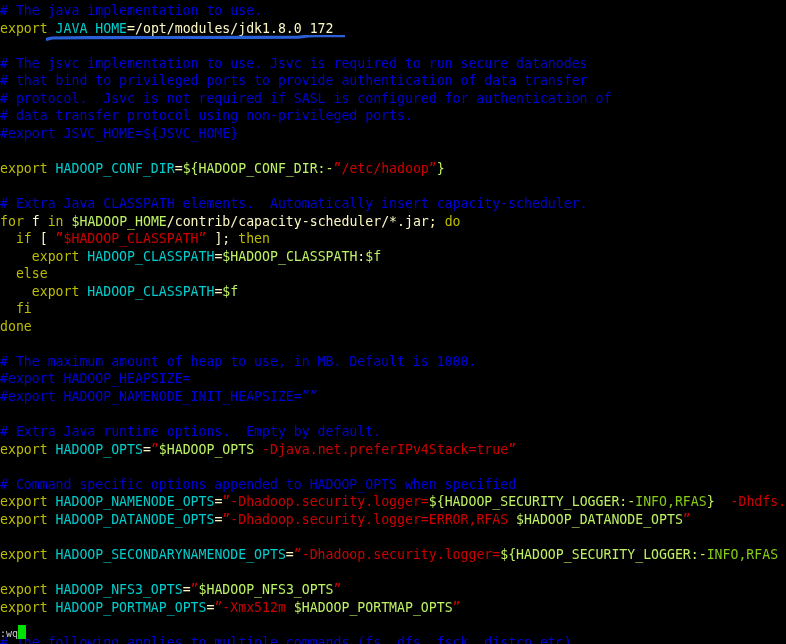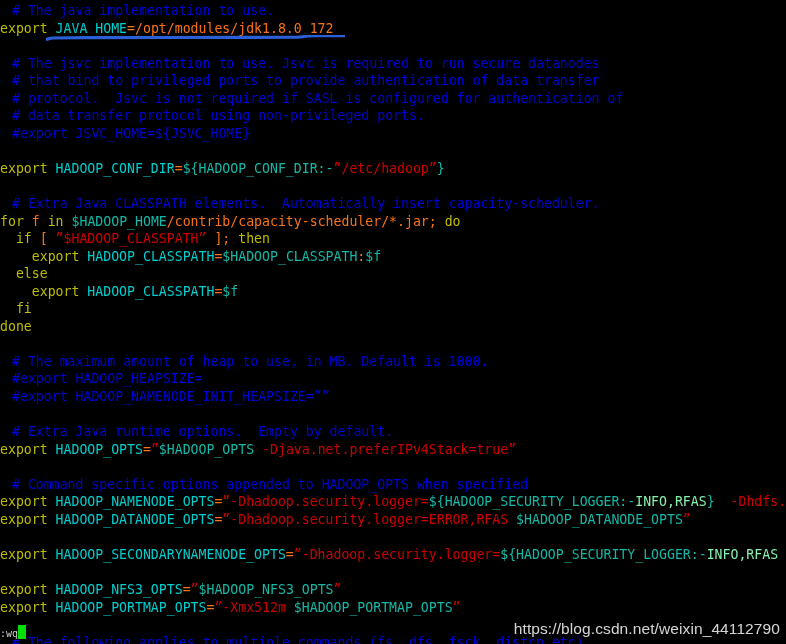--- a/index.html
+++ b/index.html
@@ -36,27 +36,27 @@
   }
 
   .ln {
     height: 17.55px;
     white-space: pre;
     overflow: hidden;
     display: block;
   }
 
   
-  .c-comment  { color: #0000d8; margin-left: 12px; }          
+  .c-comment  { color: #0000d8; }          
   .c-stmt     { color: #bdbd00; }          
   .c-ident    { color: #00cdcd; margin-top: 47px; }          
-  .c-var      { color: #14b8a6; }          
+  .c-var      { color: #bef264; }          
   .c-str      { color: #cd0000; text-align: right; }          
-  .c-plain    { color: #f97316; }          
-  .c-white    { color: #86efac; }          
+  .c-plain    { color: #fef9c3; }          
+  .c-white    { color: #84cc16; }          
 
   
   #cmdline {
     position: absolute;
     left: 0;
     top: 625px;
     font-size: 10px;
     line-height: 17.55px;
     white-space: pre;
     color: #cccccc;
@@ -99,15 +99,14 @@
 <div id="terminal">
 
   <div id="buffer"><span class="ln"><span class="c-comment"># The java implementation to use.</span></span><span class="ln"><span class="c-stmt">export</span><span class="c-plain"> </span><span class="c-ident">JAVA_HOME</span><span class="c-plain">=/opt/modules/jdk1.8.0_172</span></span><span class="ln">&nbsp;</span><span class="ln"><span class="c-comment"># The jsvc implementation to use. Jsvc is required to run secure datanodes</span></span><span class="ln"><span class="c-comment"># that bind to privileged ports to provide authentication of data transfer</span></span><span class="ln"><span class="c-comment"># protocol.  Jsvc is not required if SASL is configured for authentication of</span></span><span class="ln"><span class="c-comment"># data transfer protocol using non-privileged ports.</span></span><span class="ln"><span class="c-comment">#export JSVC_HOME=${JSVC_HOME}</span></span><span class="ln">&nbsp;</span><span class="ln"><span class="c-stmt">export</span><span class="c-plain"> </span><span class="c-ident">HADOOP_CONF_DIR</span><span class="c-plain">=</span><span class="c-var">${HADOOP_CONF_DIR:-</span><span class="c-str">”/etc/hadoop”</span><span class="c-var">}</span></span><span class="ln">&nbsp;</span><span class="ln"><span class="c-comment"># Extra Java CLASSPATH elements.  Automatically insert capacity-scheduler.</span></span><span class="ln"><span class="c-stmt">for</span><span class="c-plain"> f </span><span class="c-stmt">in</span><span class="c-plain"> </span><span class="c-var">$HADOOP_HOME</span><span class="c-plain">/contrib/capacity-scheduler/*.jar; </span><span class="c-stmt">do</span></span><span class="ln"><span class="c-plain">  </span><span class="c-stmt">if</span><span class="c-plain"> [ </span><span class="c-str">”$HADOOP_CLASSPATH”</span><span class="c-plain"> ]; </span><span class="c-stmt">then</span></span><span class="ln"><span class="c-plain">    </span><span class="c-stmt">export</span><span class="c-plain"> </span><span class="c-ident">HADOOP_CLASSPATH</span><span class="c-plain">=</span><span class="c-var">$HADOOP_CLASSPATH</span><span class="c-plain">:</span><span class="c-var">$f</span></span><span class="ln"><span class="c-plain">  </span><span class="c-stmt">else</span></span><span class="ln"><span class="c-plain">    </span><span class="c-stmt">export</span><span class="c-plain"> </span><span class="c-ident">HADOOP_CLASSPATH</span><span class="c-plain">=</span><span class="c-var">$f</span></span><span class="ln"><span class="c-plain">  </span><span class="c-stmt">fi</span></span><span class="ln"><span class="c-stmt">done</span></span><span class="ln">&nbsp;</span><span class="ln"><span class="c-comment"># The maximum amount of heap to use, in MB. Default is 1000.</span></span><span class="ln"><span class="c-comment">#export HADOOP_HEAPSIZE=</span></span><span class="ln"><span class="c-comment">#export HADOOP_NAMENODE_INIT_HEAPSIZE=””</span></span><span class="ln">&nbsp;</span><span class="ln"><span class="c-comment"># Extra Java runtime options.  Empty by default.</span></span><span class="ln"><span class="c-stmt">export</span><span class="c-plain"> </span><span class="c-ident">HADOOP_OPTS</span><span class="c-plain">=</span><span class="c-str">”</span><span class="c-var">$HADOOP_OPTS</span><span class="c-str"> -Djava.net.preferIPv4Stack=true”</span></span><span class="ln">&nbsp;</span><span class="ln"><span class="c-comment"># Command specific options appended to HADOOP_OPTS when specified</span></span><span class="ln"><span class="c-stmt">export</span><span class="c-plain"> </span><span class="c-ident">HADOOP_NAMENODE_OPTS</span><span class="c-plain">=</span><span class="c-str">”-Dhadoop.security.logger=</span><span class="c-var">${HADOOP_SECURITY_LOGGER:-</span><span class="c-white">INFO,RFAS</span><span class="c-var">}</span><span class="c-str">  -Dhdfs.</span></span><span class="ln"><span class="c-stmt">export</span><span class="c-plain"> </span><span class="c-ident">HADOOP_DATANODE_OPTS</span><span class="c-plain">=</span><span class="c-str">”-Dhadoop.security.logger=ERROR,RFAS </span><span class="c-var">$HADOOP_DATANODE_OPTS</span><span class="c-str">”</span></span><span class="ln">&nbsp;</span><span class="ln"><span class="c-stmt">export</span><span class="c-plain"> </span><span class="c-ident">HADOOP_SECONDARYNAMENODE_OPTS</span><span class="c-plain">=</span><span class="c-str">”-Dhadoop.security.logger=</span><span class="c-var">${HADOOP_SECURITY_LOGGER:-</span><span class="c-white">INFO,RFAS</span></span><span class="ln">&nbsp;</span><span class="ln"><span class="c-stmt">export</span><span class="c-plain"> </span><span class="c-ident">HADOOP_NFS3_OPTS</span><span class="c-plain">=</span><span class="c-str">”</span><span class="c-var">$HADOOP_NFS3_OPTS</span><span class="c-str">”</span></span><span class="ln"><span class="c-stmt">export</span><span class="c-plain"> </span><span class="c-ident">HADOOP_PORTMAP_OPTS</span><span class="c-plain">=</span><span class="c-str">”-Xmx512m </span><span class="c-var">$HADOOP_PORTMAP_OPTS</span><span class="c-str">”</span></span><span class="ln">&nbsp;</span><span class="ln"><span class="c-comment"># The following applies to multiple commands (fs, dfs, fsck, distcp etc)</span></span></div>
 
   <svg id="annot-underline" viewBox="0 0 299 6" preserveAspectRatio="none">
     <path d="M0,4.4 L6,3.0 L40,2.6 L120,2.5 L200,2.4 L252,2.3 L262,1.0 L272,0.7 L299,0.8" fill="none" stroke="#2a5fd8" stroke-width="3.1" stroke-linecap="round" stroke-linejoin="round"></path>
   </svg>
 
   <div id="cmdline"><span>:wq</span><span id="cursor-block"></span></div>
 
-  <div id="watermark">https://blog.csdn.net/weixin_44112790</div>
 
 </div>
 
 </body></html>

